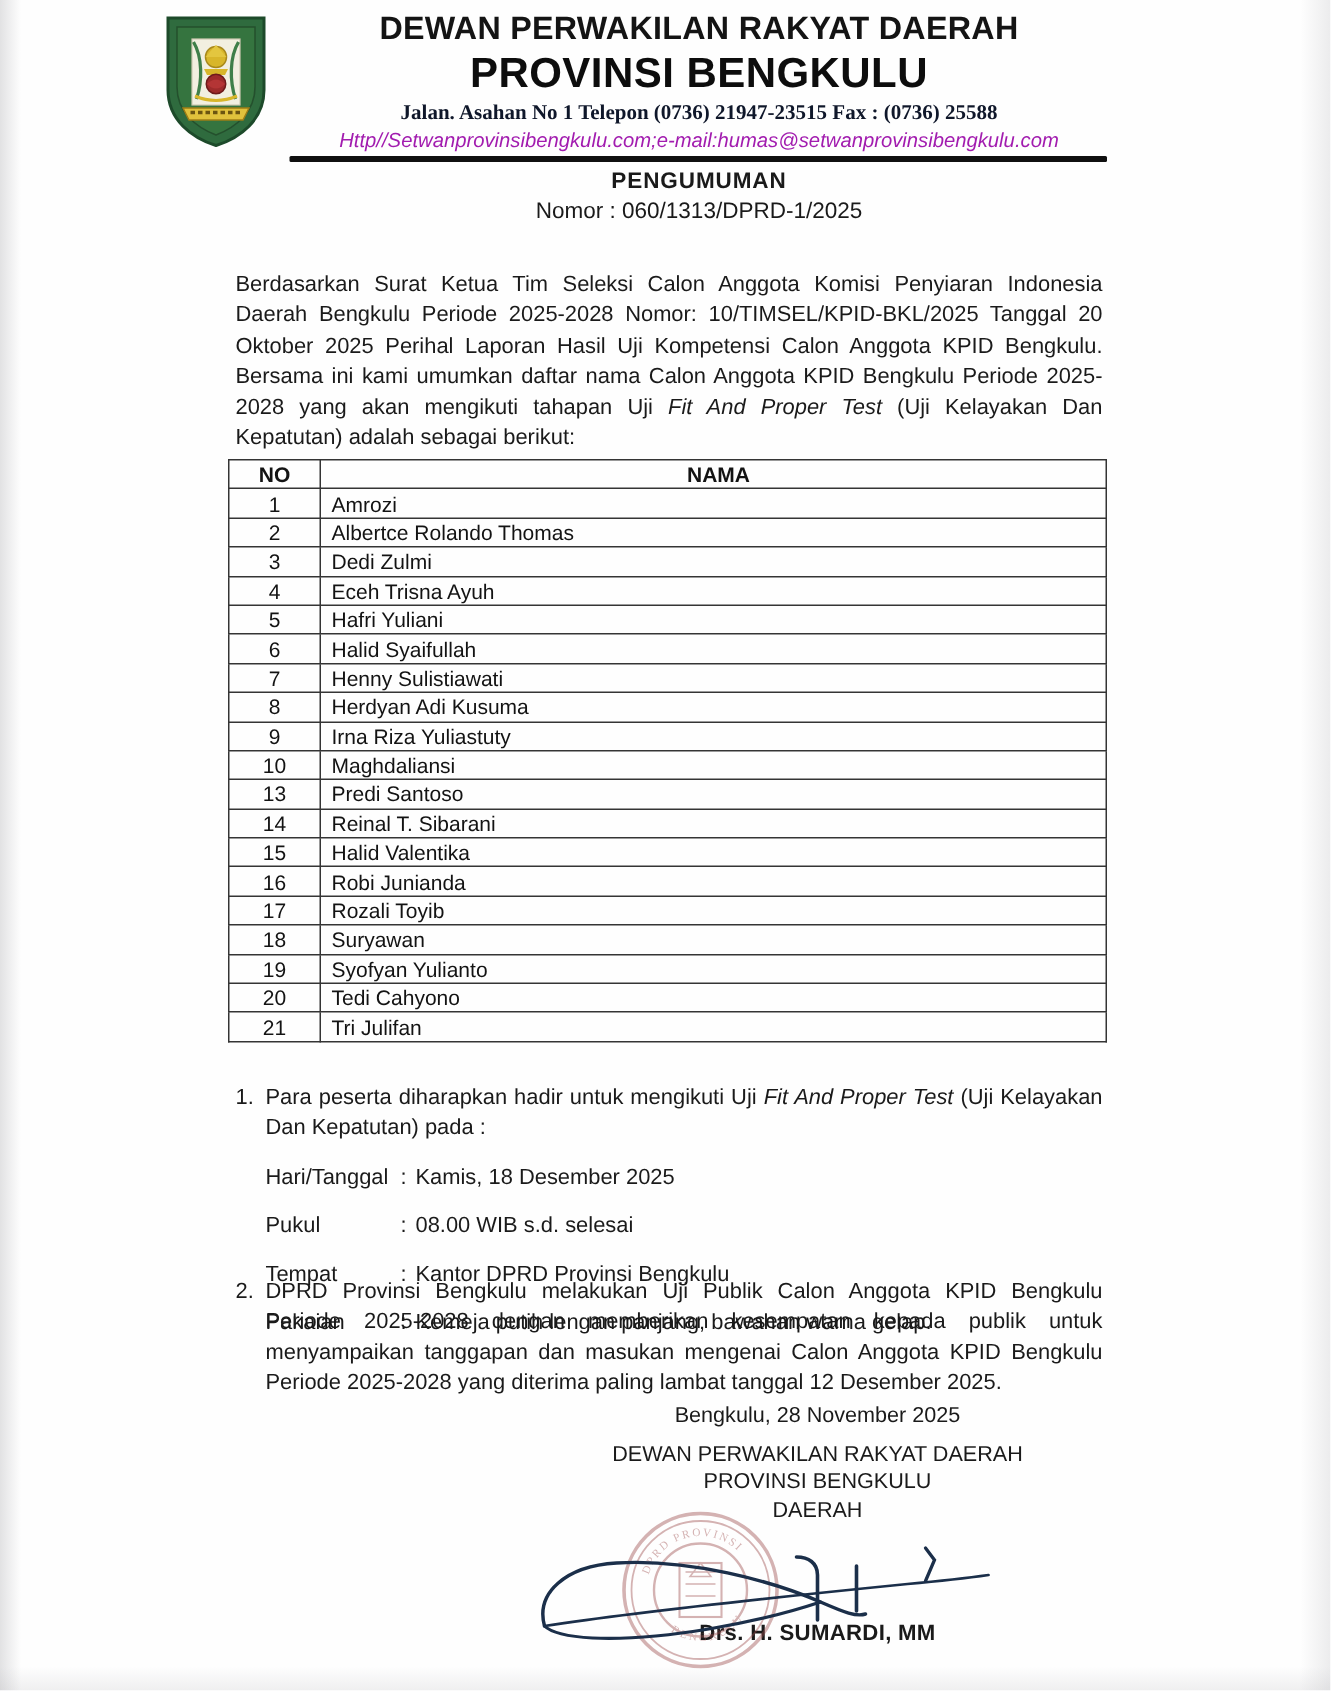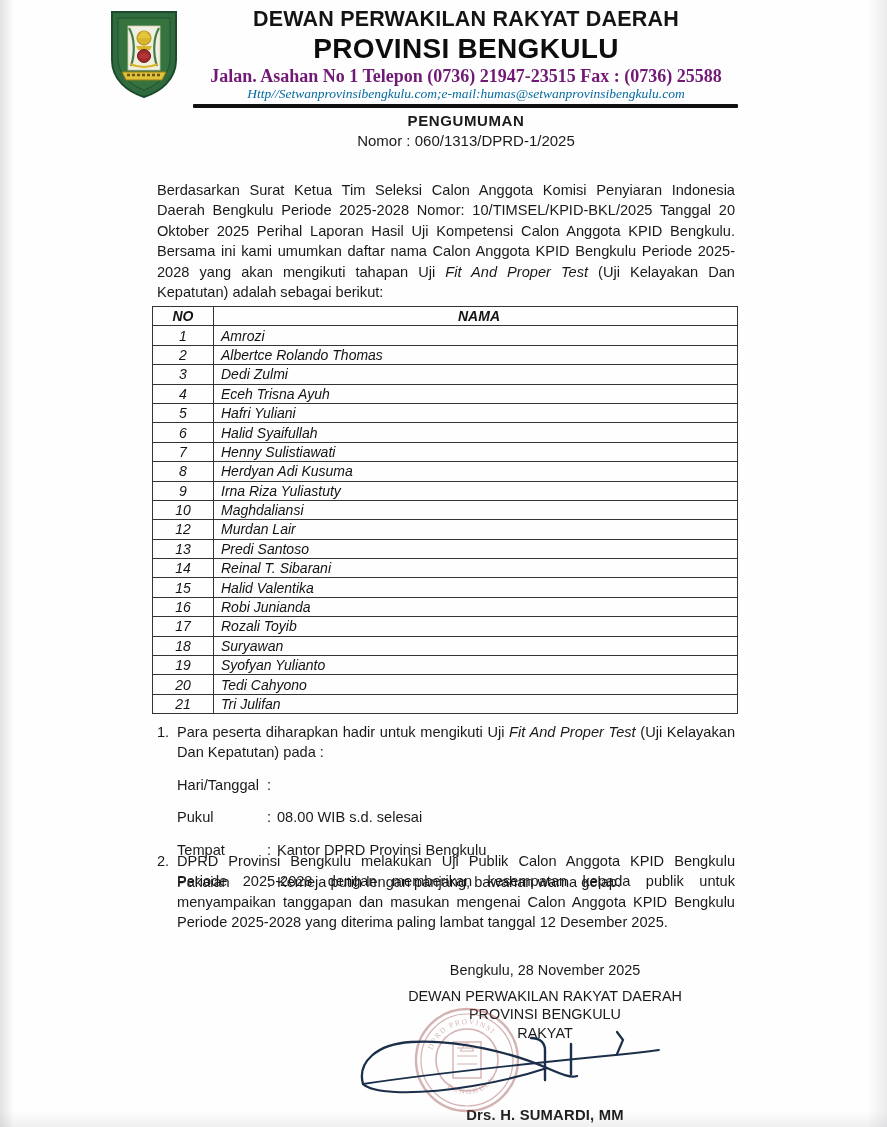--- a/index.html
+++ b/index.html
@@ -75,32 +75,32 @@
   }
   .lh-line2 {
     font-size: 28px;
     font-weight: bold;
     letter-spacing: 0.3px;
     line-height: 33px;
     color: #0d0d0d;
   }
   .lh-addr {
     font-family: "Liberation Serif", serif;
-    font-size: 18px;
+    font-size: 14px;
     font-weight: bold;
     line-height: 18px;
     margin-top: 2px;
-    color: #701a75;
+    color: #0f172a;
   }
   .lh-web {
-    font-family: Liberation Serif, serif;
+    font-family: Liberation Sans, sans-serif;
     font-style: italic;
     font-size: 13.5px;
     line-height: 17px;
-    color: #0369a1;
+    color: #a21caf;
   }
   .lh-rule {
     position: absolute;
     left: 193px;
     top: 104px;
     width: 545px;
     height: 4px;
     background: #101010;
     border-radius: 1px;
   }
@@ -138,21 +138,20 @@
   .intro i { font-style: italic; }
 
   
   .names-table {
     position: absolute;
     left: 152px;
     top: 306px;
     width: 586px;
     border-collapse: collapse;
     table-layout: fixed;
-    font-style: italic;
   }
   .names-table th,
   .names-table td {
     border: 1px solid #343434;
     height: 18.4px;
     padding: 0;
     font-size: 14px;
     font-weight: normal;
     color: #131313;
   }
@@ -206,21 +205,21 @@
   .detail-sep {
     width: 10px;
     flex: 0 0 10px;
   }
   .detail-value { flex: 1; }
 
   
   .signature {
     position: absolute;
     left: 380px;
-    top: 961px;
+    top: 935px;
     width: 330px;
     text-align: center;
     font-size: 14.4px;
     line-height: 18.5px;
   }
   .sig-place { margin-bottom: 7px; }
   .sig-org1 { font-weight: normal; }
   .sig-org2 { font-weight: normal; }
   .sig-role { font-weight: normal; }
   .sig-name {
@@ -330,24 +329,20 @@
         </tr>
       <tr>
           <td class="col-no">9</td>
           <td class="col-nama">Irna Riza Yuliastuty</td>
         </tr>
       <tr>
           <td class="col-no">10</td>
           <td class="col-nama">Maghdaliansi</td>
         </tr>
       <tr>
-          <td class="col-no">12</td>
-          <td class="col-nama">Murdan Lair</td>
-        </tr>
-      <tr>
           <td class="col-no">13</td>
           <td class="col-nama">Predi Santoso</td>
         </tr>
       <tr>
           <td class="col-no">14</td>
           <td class="col-nama">Reinal T. Sibarani</td>
         </tr>
       <tr>
           <td class="col-no">15</td>
           <td class="col-nama">Halid Valentika</td>
@@ -381,20 +376,21 @@
 
   <div class="item item-1">
     <div class="item-head">
       <div class="item-marker">1.</div>
       <div class="item-body"><span>Para peserta diharapkan hadir untuk mengikuti Uji </span><i>Fit And Proper Test</i><span> (Uji Kelayakan Dan Kepatutan) pada :</span></div>
     </div>
     <div class="detail-list">
       <div class="detail-row">
         <div class="detail-label">Hari/Tanggal</div>
         <div class="detail-sep">:</div>
+        <div class="detail-value">Kamis, 18 Desember 2025</div>
       </div>
       <div class="detail-row">
         <div class="detail-label">Pukul</div>
         <div class="detail-sep">:</div>
         <div class="detail-value">08.00 WIB s.d. selesai</div>
       </div>
       <div class="detail-row">
         <div class="detail-label">Tempat</div>
         <div class="detail-sep">:</div>
         <div class="detail-value">Kantor DPRD Provinsi Bengkulu</div>
@@ -411,21 +407,21 @@
     <div class="item-head">
       <div class="item-marker">2.</div>
       <div class="item-body">DPRD Provinsi Bengkulu melakukan Uji Publik Calon Anggota KPID Bengkulu Periode 2025-2028 dengan memberikan kesempatan kepada publik untuk menyampaikan tanggapan dan masukan mengenai Calon Anggota KPID Bengkulu Periode 2025-2028 yang diterima paling lambat tanggal 12 Desember 2025.</div>
     </div>
   </div>
 
   <div class="signature">
     <div class="sig-place">Bengkulu, 28 November 2025</div>
     <div class="sig-org1">DEWAN PERWAKILAN RAKYAT DAERAH</div>
     <div class="sig-org2">PROVINSI BENGKULU</div>
-    <div class="sig-role">RAKYAT</div>
+    <div class="sig-role">DAERAH</div>
     <div class="sig-name">Drs. H. SUMARDI, MM</div>
   </div>
 
   <svg class="stamp" viewBox="0 0 108 108">
     <circle cx="54" cy="54" r="51" fill="none" stroke="#9b4a4a" stroke-width="2.4"></circle>
     <circle cx="54" cy="54" r="46" fill="none" stroke="#9b4a4a" stroke-width="1.2"></circle>
     <circle cx="54" cy="54" r="31" fill="none" stroke="#9b4a4a" stroke-width="1.6"></circle>
     <rect x="40" y="36" width="28" height="36" fill="none" stroke="#9b4a4a" stroke-width="1.4"></rect>
     <path d="M44 42 h20 M44 50 h20 M44 58 h20" stroke="#9b4a4a" stroke-width="1"></path>
     <path d="M54 36 l7 9 h-14 Z" fill="none" stroke="#9b4a4a" stroke-width="1"></path>

